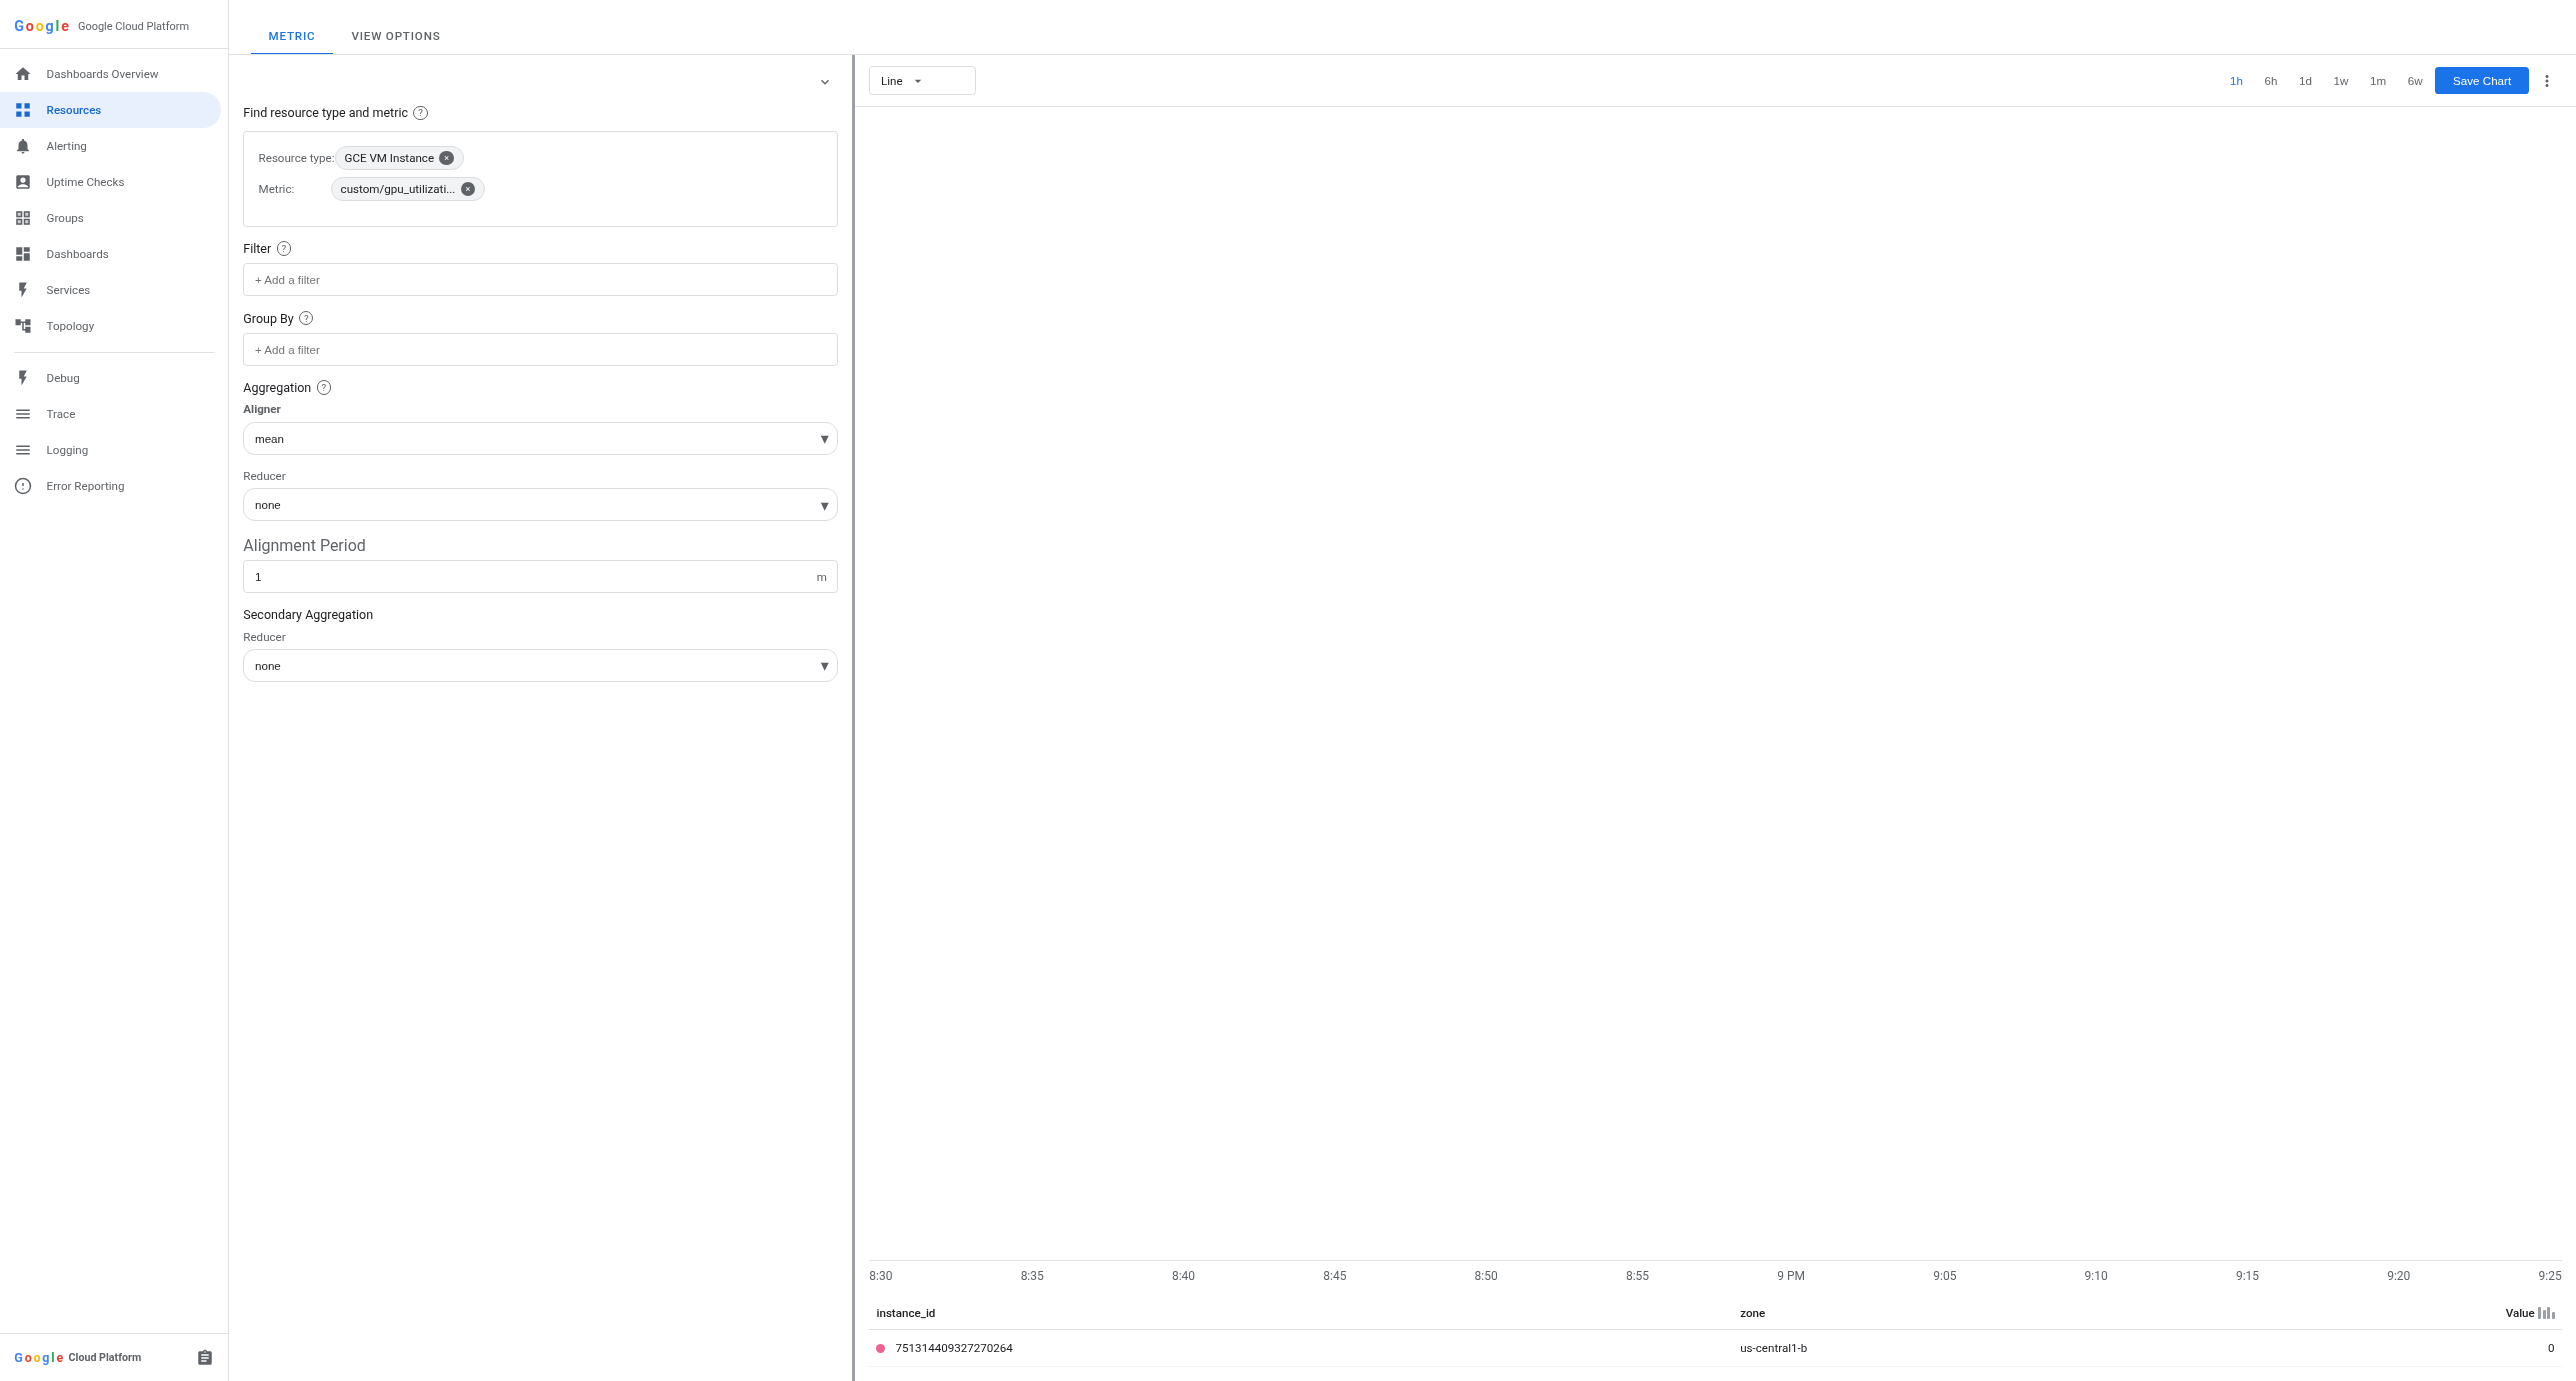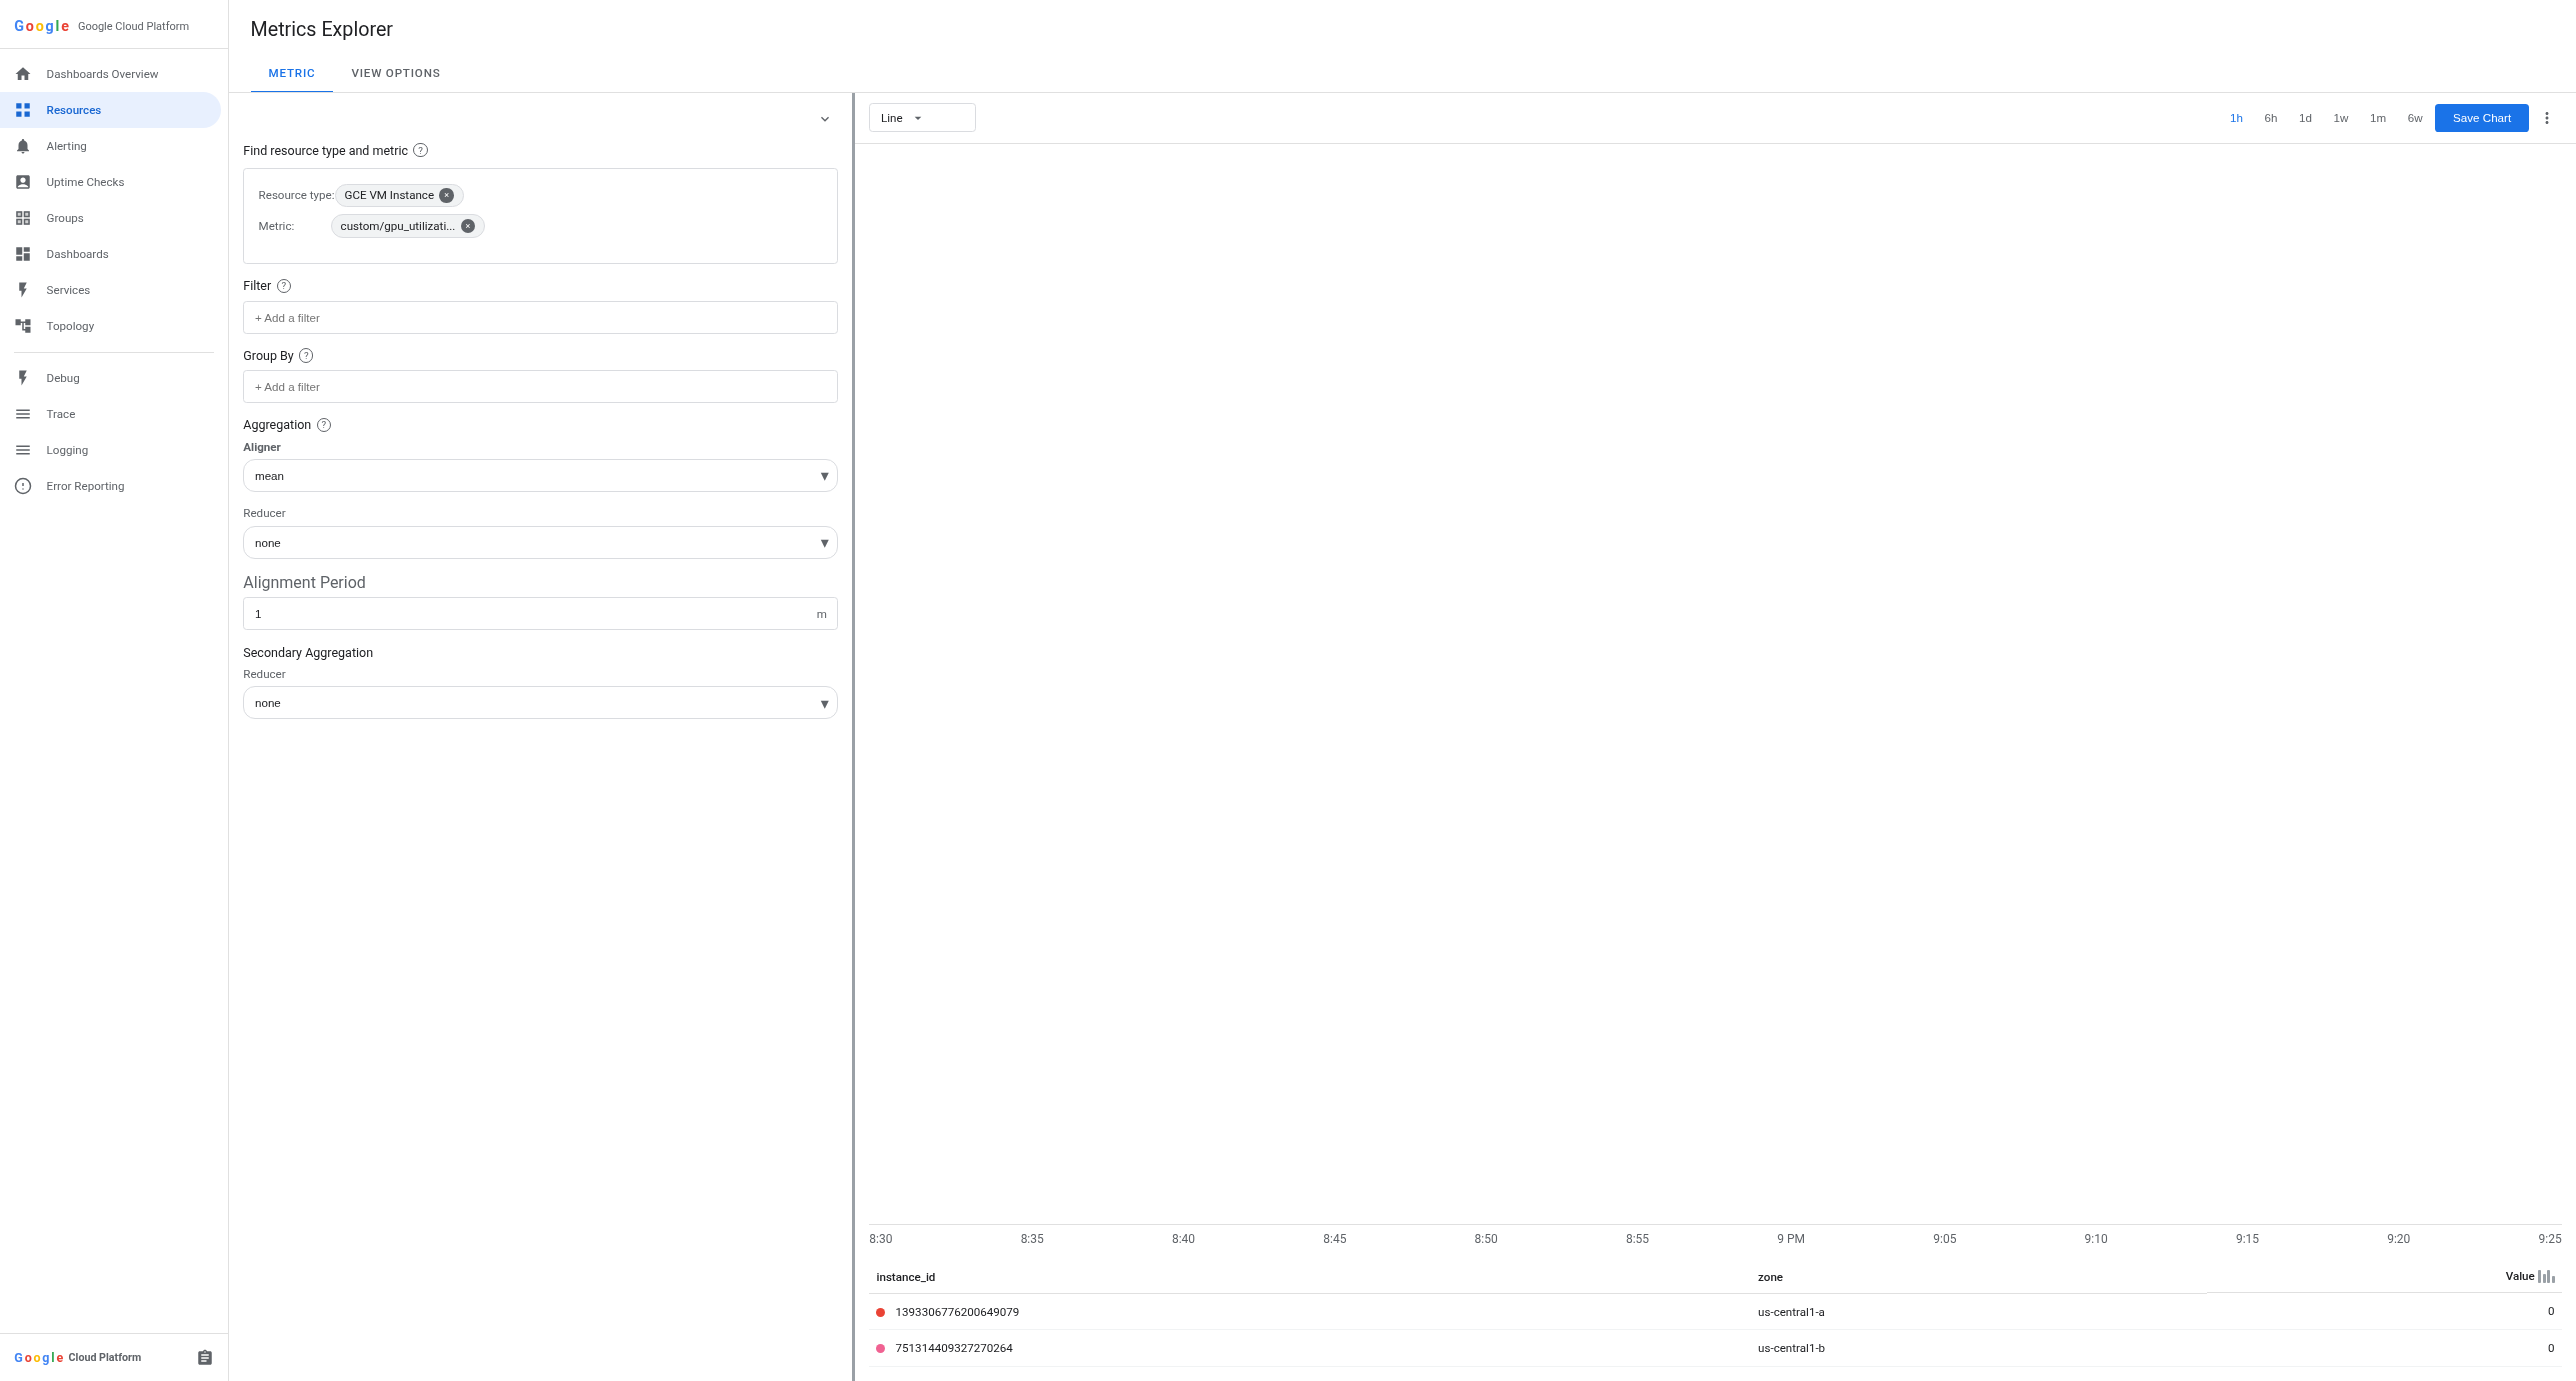--- a/index.html
+++ b/index.html
@@ -508,21 +508,20 @@
       <span style="font-size:10.7px; color:#5f6368; margin-left:3.6px;">Cloud Platform</span>
     </div>
     <svg style="width:18px;height:18px;color:#5f6368;margin-left:auto;" viewBox="0 0 24 24" fill="#5f6368">
         <path d="M19 3h-4.18C14.4 1.84 13.3 1 12 1c-1.3 0-2.4.84-2.82 2H5c-1.1 0-2 .9-2 2v14c0 1.1.9 2 2 2h14c1.1 0 2-.9 2-2V5c0-1.1-.9-2-2-2zm-7 0c.55 0 1 .45 1 1s-.45 1-1 1-1-.45-1-1 .45-1 1-1zm2 14H7v-2h7v2zm3-4H7v-2h10v2zm0-4H7V7h10v2z"></path>
       </svg>
   </div>
 </div>
 
 <div class="main">
   <div class="main-header">
-    <h1 class="main-title">Metrics Explorer</h1>
     <div class="tabs">
       <div class="tab active">METRIC</div>
       <div class="tab">VIEW OPTIONS</div>
     </div>
   </div>
 
   <div class="content-area">
 
     <div class="left-panel">
       <div class="panel-collapse-header">
@@ -697,28 +696,20 @@
                   <span style="width:2.7px; height:9px; background:#9aa0a6; display:inline-block; border-radius:0.9px; align-self:flex-end;"></span>
                   <span style="width:2.7px; height:12.5px; background:#9aa0a6; display:inline-block; border-radius:0.9px;"></span>
                   <span style="width:2.7px; height:7.2px; background:#9aa0a6; display:inline-block; border-radius:0.9px; align-self:flex-end;"></span>
                 </span>
               </th>
             </tr>
           </thead>
           <tbody>
             <tr>
               <td>
-                <span class="dot dot-red"></span>
-                <span>1393306776200649079</span>
-              </td>
-              <td>us-central1-a</td>
-              <td>0</td>
-            </tr>
-            <tr>
-              <td>
                 <span class="dot dot-pink"></span>
                 <span>751314409327270264</span>
               </td>
               <td>us-central1-b</td>
               <td>0</td>
             </tr>
           </tbody>
         </table>
       </div>
     </div>

